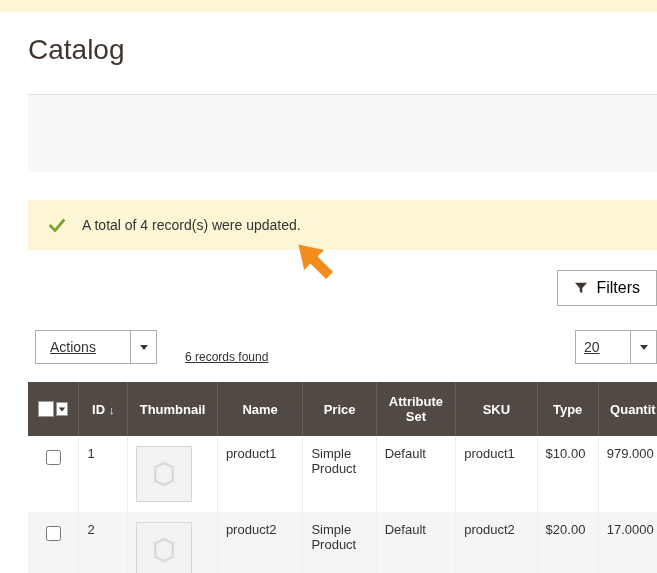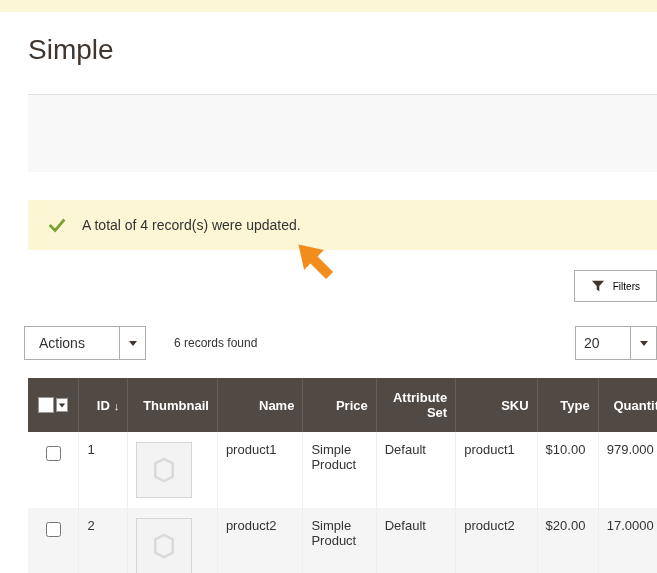--- a/index.html
+++ b/index.html
@@ -5,34 +5,34 @@
 * { box-sizing: border-box; margin: 0; padding: 0; }
 body { font-family: Arial, Helvetica, sans-serif; color: #333; background: #fff; width: 657px; overflow: hidden; }
 .topbar { background: #fdf6d5; height: 12px; margin-bottom: 22px; }
 .page-title { font-size: 28px; font-weight: 400; color: #41362f; margin-left: 28px; margin-bottom: 28px; }
 .toolbar-separator { height: 78px; border-top: 1px solid #e0e0e0; background: #f8f8f8; margin-left: 28px; margin-bottom: 28px; }
 .msg { background: #fdf6d5; padding: 14px 18px; margin-left: 28px; margin-bottom: 20px; display: flex; align-items: center; gap: 14px; position: relative; }
 .msg-check svg { width: 22px; height: 22px; display: block; }
 .msg-text { font-size: 14px; color: #333; }
 .arrow-annotation { position: absolute; left: 256px; top: 30px; pointer-events: none; }
 .controls-row { margin-left: 28px; display: flex; justify-content: flex-end; padding-right: 0; }
-.filters-btn { border: 1px solid #adadad; background: #fff; padding: 8px 16px; display: inline-flex; align-items: center; gap: 8px; font-size: 10px; cursor: pointer; margin-right: 0; }
+.filters-btn { border: 1px solid #adadad; background: #fff; padding: 8px 16px; display: inline-flex; align-items: center; gap: 8px; font-size: 16px; cursor: pointer; margin-right: 0; }
 .funnel svg { width: 14px; height: 14px; display: block; }
-.controls-row2 { margin-left: 24px; margin-top: 24px; display: flex; align-items: center; gap: 28px; }
+.controls-row2 { margin-left: 35px; margin-top: 24px; display: flex; align-items: flex-end; gap: 28px; text-decoration: underline; }
 .actions-dd { display: inline-flex; }
 .dd-main { border: 1px solid #adadad; background: #fff; padding: 8px 14px; font-size: 14px; width: 96px; text-align: left; }
 .dd-toggle { border: 1px solid #adadad; border-left: none; background: #fff; width: 26px; display: flex; align-items: center; justify-content: center; cursor: pointer; }
 .caret svg { width: 10px; height: 10px; display: block; }
 .records-found { font-size: 12px; color: #333; }
 .spacer { flex: 1; }
 .pagesize { display: inline-flex; }
 .ps-main { border: 1px solid #adadad; background: #fff; padding: 8px 8px; font-size: 14px; width: 56px; text-align: left; }
 .grid-wrapper { margin-left: 28px; margin-top: 18px; }
 table.grid { border-collapse: collapse; width: 640px; table-layout: fixed; }
-table.grid th { background: #514943; color: #fff; padding: 12px 8px; font-size: 13px; font-weight: 600; text-align: right; border-right: 1px solid #675f57; vertical-align: middle; }
+table.grid th { background: #514943; color: #fff; padding: 12px 8px; font-size: 13px; font-weight: 600; text-align: center; border-right: 1px solid #675f57; vertical-align: middle; }
 table.grid td { padding: 10px 8px; font-size: 13px; vertical-align: top; border-right: 1px solid #eee; }
 table.grid tbody tr:nth-child(even) { background: #f5f5f5; }
 .col-check { width: 50px; }
 .col-id { width: 48px; }
 .col-thumb { width: 88px; margin-top: 41px; }
 .col-name { width: 84px; }
 .col-type { width: 72px; }
 .col-attrset { width: 78px; }
 .col-sku { width: 80px; }
 .col-price { width: 60px; }
@@ -44,21 +44,21 @@
 .row-check { display: flex; justify-content: center; padding-top: 4px; }
 .row-check input { width: 15px; height: 15px; }
 .thumb { width: 56px; height: 56px; border: 1px solid #d6d6d6; background: #f3f3f3; display: flex; align-items: center; justify-content: center; }
 .thumb svg { width: 30px; height: 30px; opacity: 0.45; }
 </style>
 </head>
 <body>
 
 <div class="topbar"></div>
 
-<h1 class="page-title">Simple</h1>
+<h1 class="page-title">Catalog</h1>
 
 <div class="toolbar-separator"></div>
 
 <div class="msg">
   <span class="msg-check">
     <svg viewBox="0 0 24 24">
         <path fill="none" stroke="#79a22e" stroke-width="3" d="M4 12 L10 18 L20 6"></path>
       </svg>
   </span>
   <span class="msg-text">A total of 4 record(s) were updated.</span>

